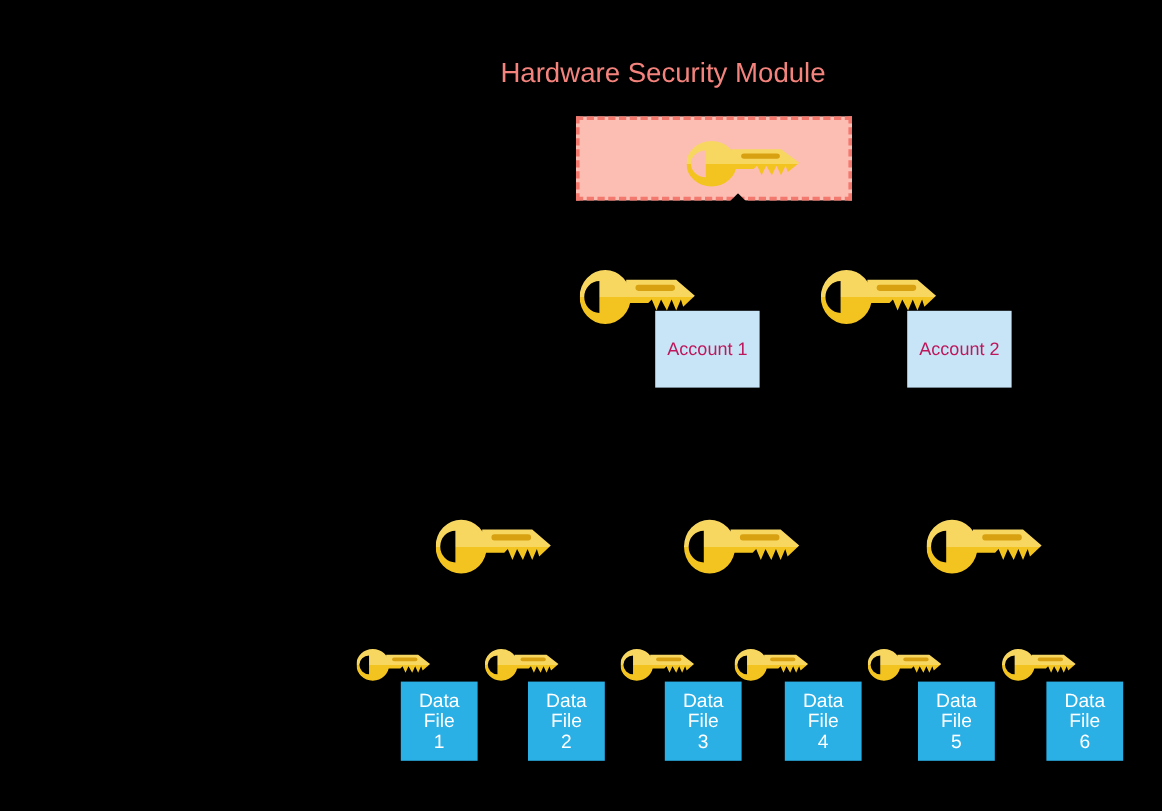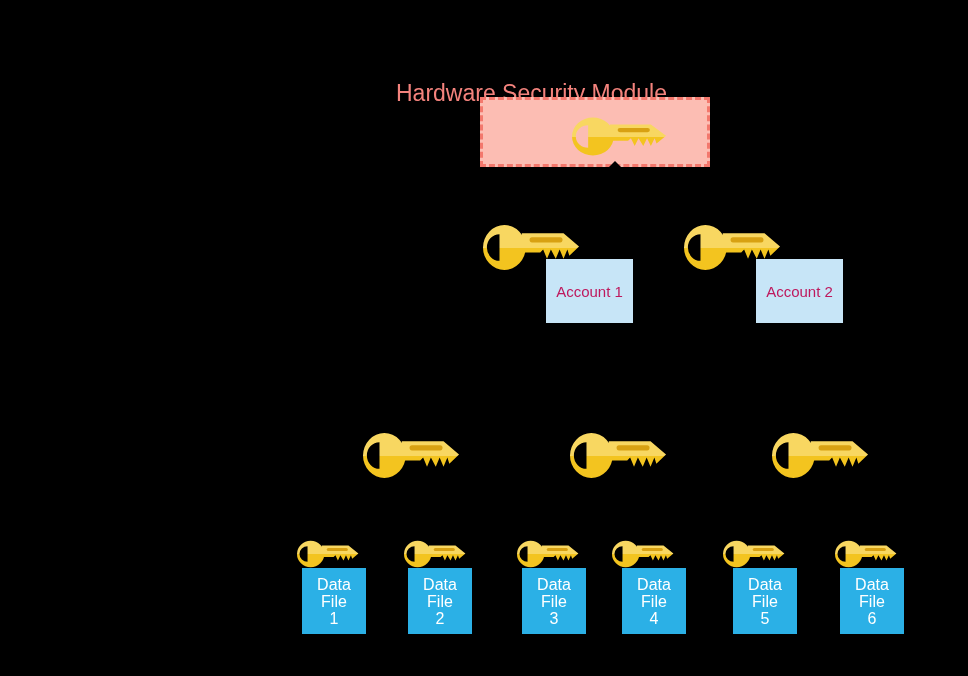--- a/index.html
+++ b/index.html
@@ -2,38 +2,38 @@
 <html><head>
 <meta charset="utf-8">
 <style>
   html,body{margin:0;padding:0;background:#000;}
   .stage{
     position:relative;width:968px;height:676px;background:#000000;
     overflow:hidden;font-family:"Liberation Sans",sans-serif;
   }
   .abs{position:absolute;}
   .title{
-    left:396px;top:80px;width:292px;height:26px;
-    color:#F4837D;font-size:23px;line-height:26px;text-align:left;white-space:nowrap;
+    left:396px;top:47px;width:292px;height:26px;
+    color:#F4837D;font-size:23px;line-height:26px;text-align:right;white-space:nowrap;
   }
   .hsm-box{
     left:480px;top:97px;width:230px;height:70px;box-sizing:border-box;
     background:#FCBDB3;border:3px dashed #F3786D;
   }
   .acct-box{
     width:87px;height:64px;background:#C7E5F7;
     display:flex;align-items:center;justify-content:center;
     color:#be185d;font-size:15px;
   }
   .acct-1{left:546px;top:259px;}
   .acct-2{left:756px;top:259px;}
   .file-box{
     width:64px;height:66px;background:#2BB0E6;
     display:flex;flex-direction:column;align-items:center;justify-content:center;
-    color:#FFFFFF;font-size:16px;line-height:17px;text-align:center;
+    color:#FFFFFF;font-size:16px;line-height:17px;text-align:center;margin-left:32px;
   }
   .key{display:block;}
   .key-master{left:572px;top:115px;width:95px;height:43px;}
   .key-acct-1{left:483px;top:222px;width:97px;height:51px;}
   .key-acct-2{left:684px;top:222px;width:97px;height:51px;}
   .key-data-1{left:363px;top:430px;width:97px;height:51px;}
   .key-data-2{left:570px;top:430px;width:97px;height:51px;}
   .key-data-3{left:772px;top:430px;width:97px;height:51px;}
   .key-file{width:62px;height:30px;top:539px;}
   .key-file-1{left:297px;}

